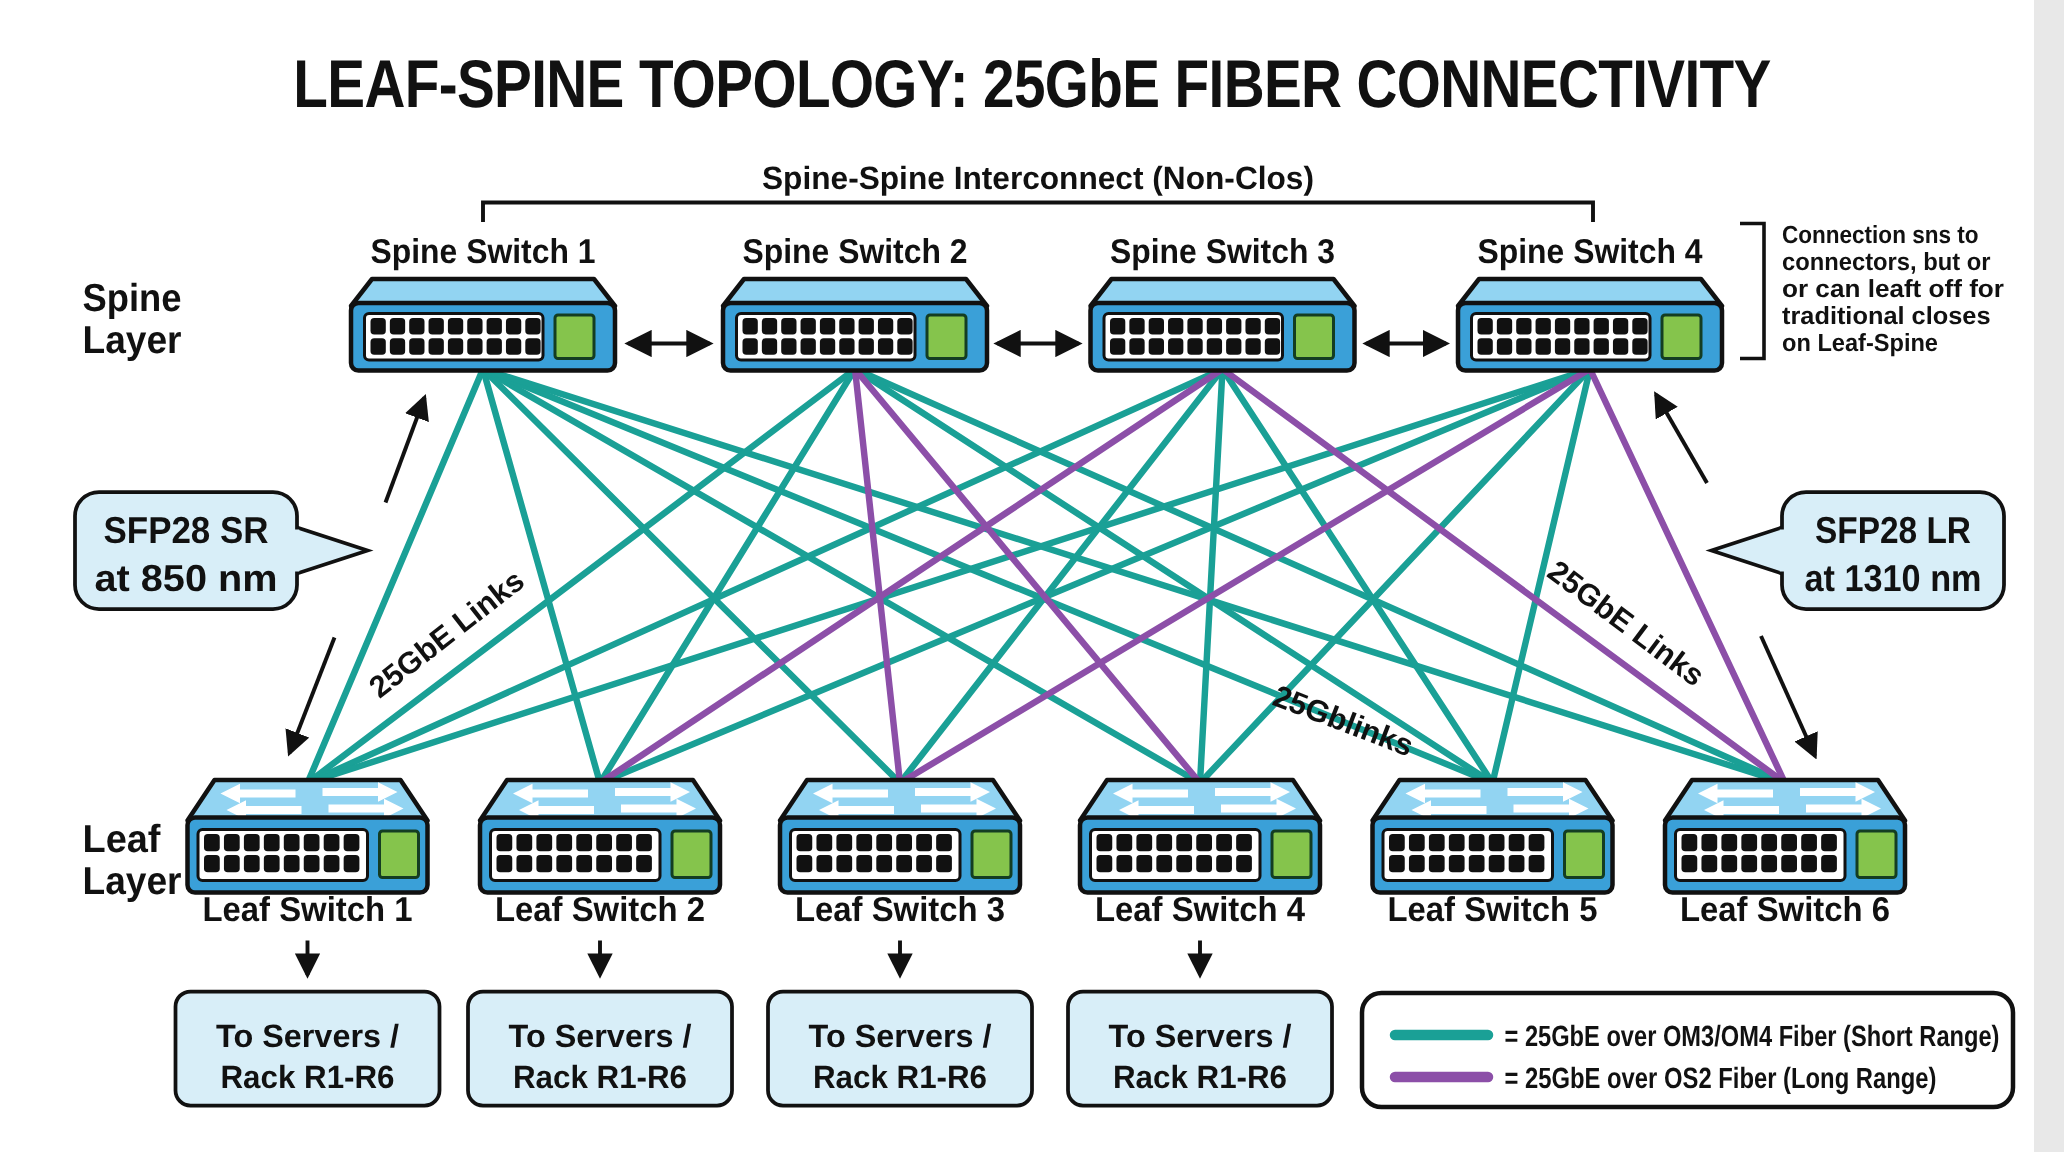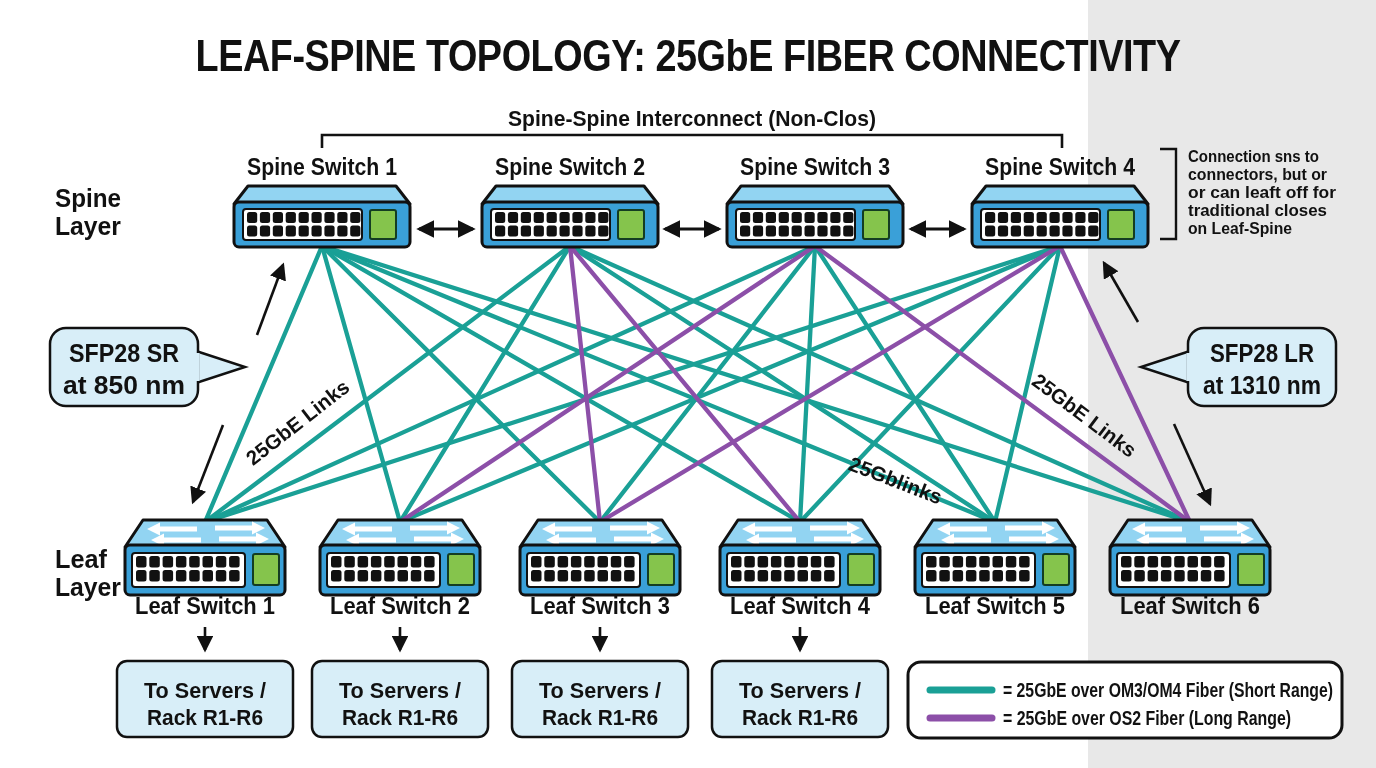--- a/index.html
+++ b/index.html
@@ -1,17 +1,17 @@
 <!DOCTYPE html>
 <html><head>
 <meta charset="utf-8">
 <style>
   html,body { margin:0; padding:0; background:#e8e8e8; }
   .canvas {
-    position:relative; width:1088px; height:768px; background:#ffffff;
+    position:relative; width:1356px; height:768px; background:#ffffff;
     font-family:"Liberation Sans", sans-serif;
   }
   svg text {
     font-family:"Liberation Sans", sans-serif;
     font-weight:bold;
     fill:#111111;
   }
   .title-text { font-size:45px; letter-spacing:-0.5px; }
   .h2-text   { font-size:21.5px; }
   .switch-label { font-size:23px; }

